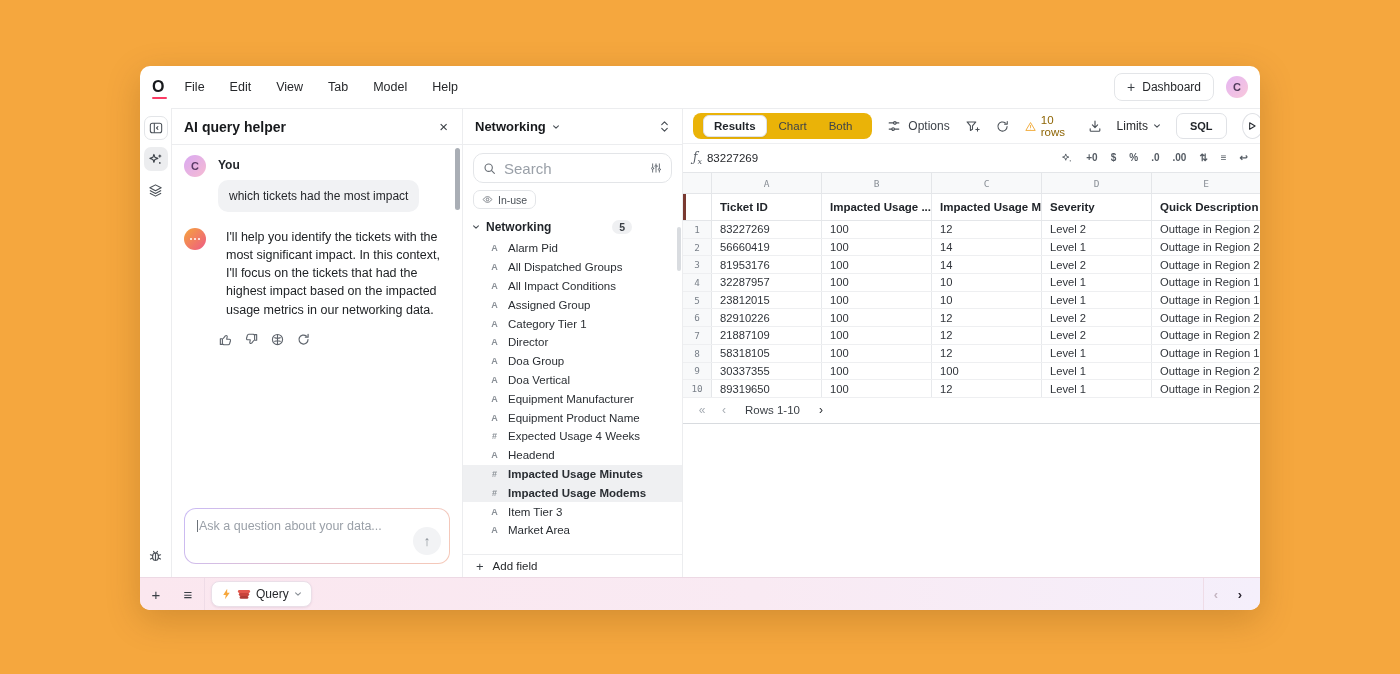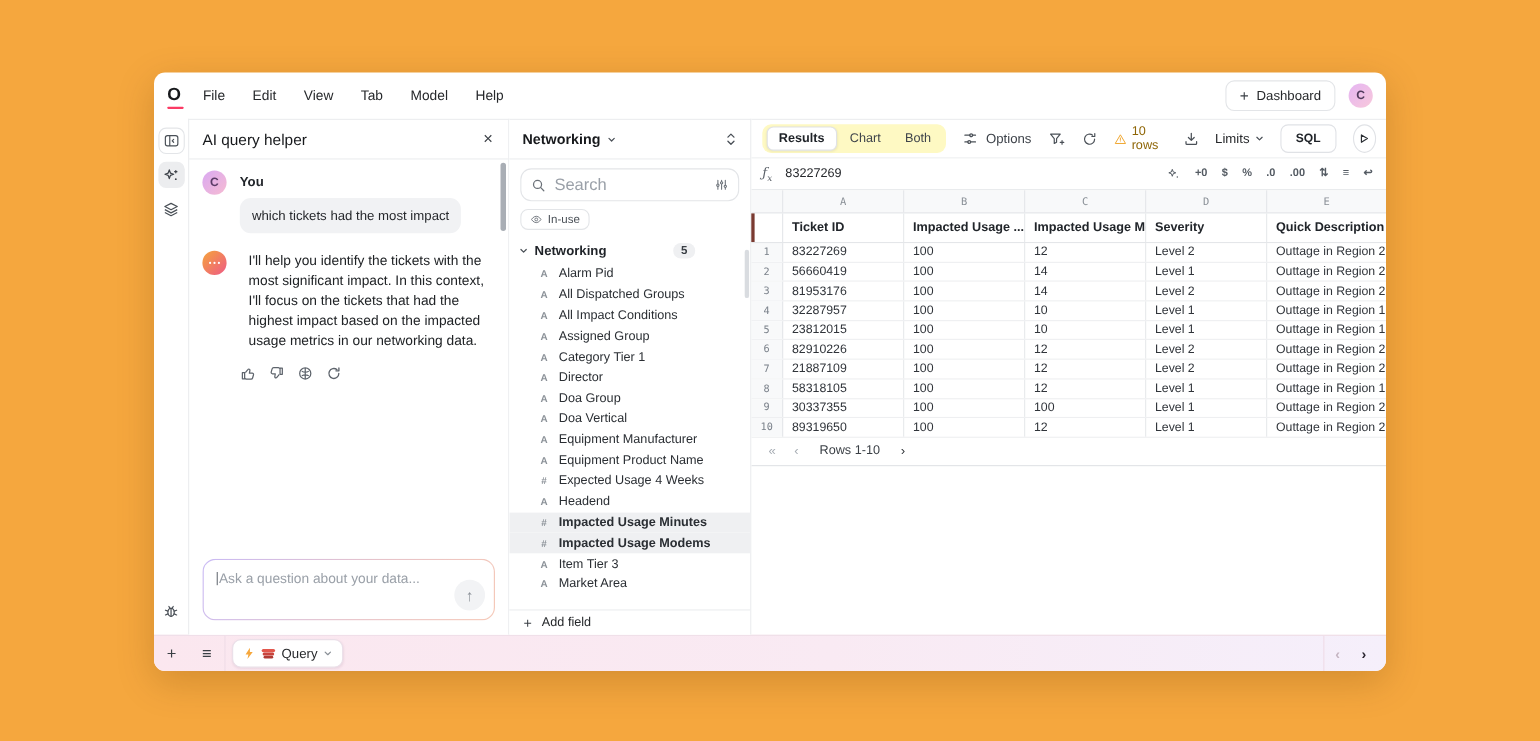--- a/index.html
+++ b/index.html
@@ -29,21 +29,21 @@
   
   .rail { width:31px; flex:0 0 31px; display:flex; flex-direction:column; align-items:center; padding-top:8px; gap:7px; }
   .rail-btn { width:24px; height:24px; display:flex; align-items:center; justify-content:center; border-radius:7px; color:#4A5057; }
   .rail-btn.boxed { border:1px solid #E3E5E8; }
   .rail-btn.active { background:#ECEDEF; }
   .rail-bottom { margin-top:auto; margin-bottom:10px; }
 
   
   .ai-panel { width:292px; flex:0 0 292px; border:1px solid #ECEDEF; border-bottom:none; display:flex; flex-direction:column; position:relative; background:#fff; }
   .ai-header { flex:0 0 36px; display:flex; align-items:center; padding:0 14px 0 12px; border-bottom:1px solid #ECEDEF; }
-  .ai-title { font-size:14px; font-weight:400; color:#17191C; }
+  .ai-title { font-size:14px; font-weight:700; color:#17191C; }
   .close-btn { margin-left:auto; font-size:15px; color:#3A3F45; line-height:1; }
   .chat { flex:1; padding:10px 12px 0; overflow:hidden; position:relative; }
   .chat-thumb { position:absolute; right:2px; top:3px; width:5px; height:62px; background:#A9AEB5; border-radius:3px; }
   .msg { display:flex; gap:12px; margin-bottom:16px; }
   .msg-avatar { width:22px; height:22px; flex:0 0 22px; border-radius:50%; display:flex; align-items:center; justify-content:center; }
   .msg-avatar.user { background:linear-gradient(135deg,#D9A9F2,#F6BBD2); font-size:11px; font-weight:700; color:#5A3B66; }
   .msg-avatar.ai { background:linear-gradient(135deg,#F5A43B,#EE5A86); }
   .dots { display:flex; gap:1.5px; }
   .dots i { width:2.6px; height:2.6px; border-radius:50%; background:#fff; }
   .msg-body { flex:1; min-width:0; }
@@ -81,32 +81,32 @@
   .ficon { width:11px; color:#8A9097; font-size:9px; font-weight:600; text-align:center; flex:0 0 11px; }
   .fchev { color:#6B7178; flex:0 0 8px; }
   .add-field { flex:0 0 23px; border-top:1px solid #ECEDEF; display:flex; align-items:center; gap:9px; padding-left:13px;
                font-size:11.5px; color:#26282B; }
   .add-field .plus { font-size:13px; color:#3A3F45; }
   .fields-thumb { position:absolute; right:1px; top:118px; width:4px; height:44px; background:#D9DCE0; border-radius:2px; }
 
   
   .main { flex:1; min-width:0; border-top:1px solid #ECEDEF; display:flex; flex-direction:column; background:#fff; }
   .toolbar { flex:0 0 34px; display:flex; align-items:center; padding:0 12px 0 10px; gap:15px; }
-  .seg { background:#fef9c3; border-radius:8px; padding:4px; display:flex; gap:2px; align-items:center; height:26px; }
+  .seg { background:#eab308; border-radius:8px; padding:10px; display:flex; gap:2px; align-items:center; height:26px; }
   .seg-item { padding:0 10px; height:22px; display:flex; align-items:center; border-radius:6px; font-size:11.5px; font-weight:500; color:#3E434A; }
   .seg-item.active { background:#fff; border:1px solid #E0E2E6; font-weight:700; color:#1F2328; box-shadow:0 1px 2px rgba(0,0,0,.06); }
   .tb-group { display:flex; align-items:center; gap:7px; font-size:12px; color:#3E434A; }
   .tb-icon { color:#4A5057; }
   .tb-right { margin-left:auto; display:flex; align-items:center; gap:15px; }
   .rows-warn { display:flex; align-items:center; gap:5px; font-size:11.5px; color:#8E6505; }
   .limits { display:flex; align-items:center; gap:5px; font-size:12px; color:#26282B; font-weight:500; }
   .sql-btn { height:26px; padding:0 13px; border:1px solid #E0E2E6; border-radius:7px; background:#fff; font-weight:700; font-size:11px; color:#1F2328; font-family:inherit; }
   .play-btn { width:26px; height:26px; border:1px solid #E0E2E6; border-radius:50%; background:#fff; display:flex; align-items:center; justify-content:center; color:#2A2E33; }
 
-  .formula { flex:0 0 30px; border-top:1px solid #EEEFF1; border-bottom:1px solid #E4E6E9; display:flex; align-items:center; padding:0 12px 0 10px; gap:12px; }
+  .formula { flex:0 0 30px; border-top:1px solid #EEEFF1; border-bottom:1px solid #E4E6E9; display:flex; align-items:center; padding:0 12px 0 10px; gap:5px; }
   .fx { font-style:italic; font-family:"DejaVu Serif",serif; font-size:12px; color:#5A6068; }
   .fx sub { font-size:8px; }
   .formula-value { font-size:11.5px; color:#26282C; }
   .fmt-icons { margin-left:auto; display:flex; align-items:center; gap:13px; color:#545B63; font-size:10px; font-weight:600; }
   .fmt-icons .fmt { line-height:1; }
 
   .letters-row { display:flex; flex:0 0 21px; background:#F8F9FA; border-bottom:1px solid #E4E6E9; }
   .gutter-head { width:29px; flex:0 0 29px; border-right:1px solid #E4E6E9; }
   .letter-cell { width:110px; flex:0 0 110px; border-right:1px solid #E4E6E9; display:flex; align-items:center; justify-content:center;
                  font-family:"DejaVu Sans Mono",monospace; font-size:9.5px; color:#8A9097; }

